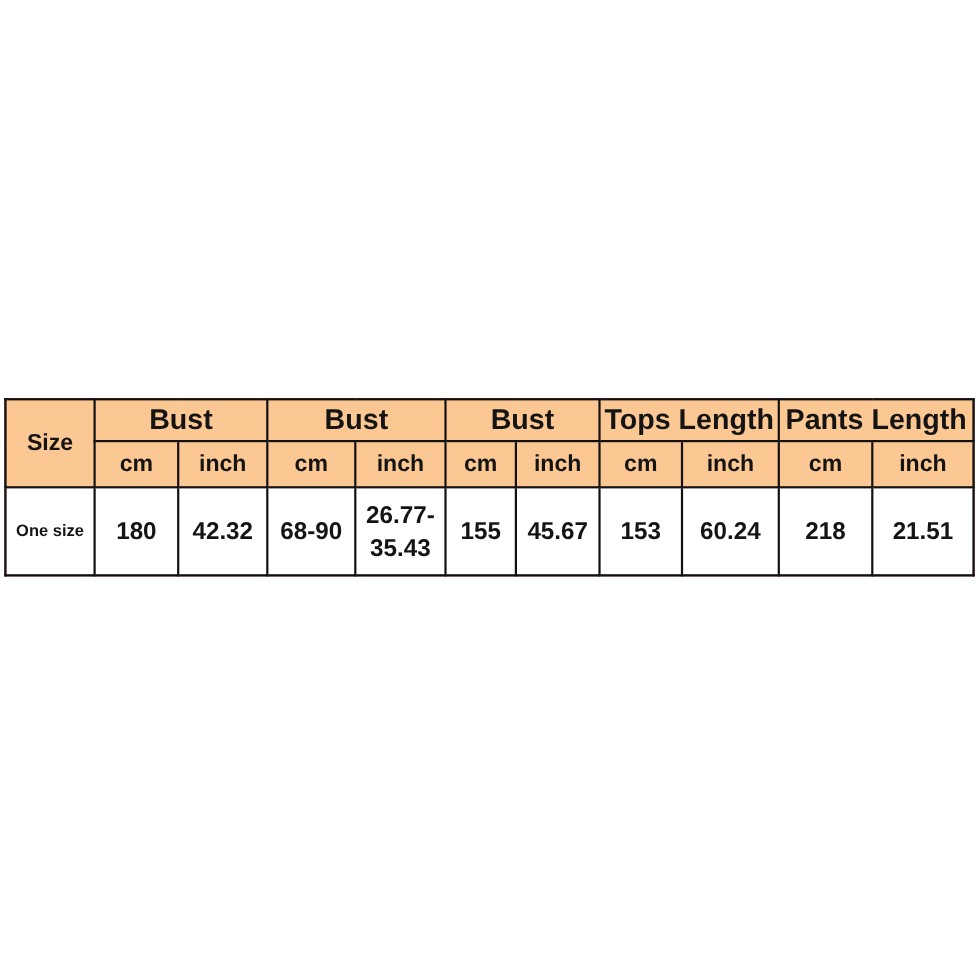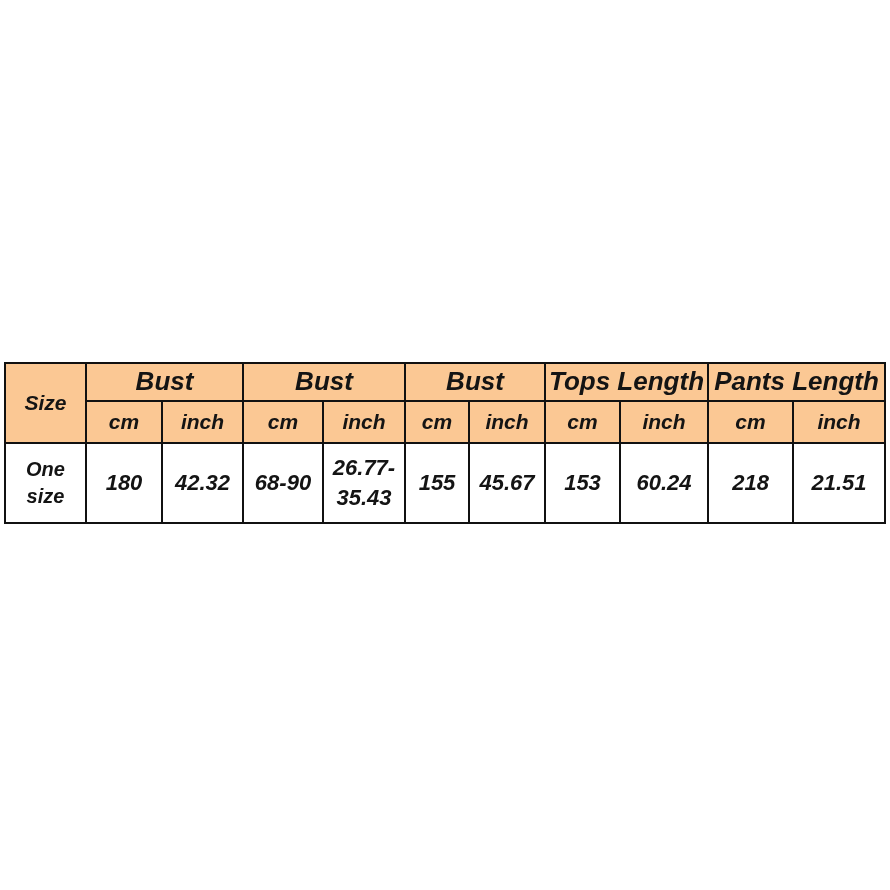--- a/index.html
+++ b/index.html
@@ -21,21 +21,20 @@
     left: 4px;
     top: 362px;
     width: 880px;
   }
 
   table.size-chart {
     border-collapse: collapse;
     table-layout: fixed;
     width: 880px;
     background: #7f1d1d;
-    font-style: italic;
   }
 
   table.size-chart th,
   table.size-chart td {
     border: 2px solid #111111;
     text-align: center;
     vertical-align: middle;
     font-weight: bold;
     color: #141414;
     padding: 0 2px;
@@ -61,21 +60,21 @@
   }
 
   
   td.cell {
     background: #ffffff;
     font-size: 22px;
     height: 78px;
   }
   td.cell-size {
     background: #ffffff;
-    font-size: 20px;
+    font-size: 15px;
     height: 78px;
     margin-left: 20px;
   }
 
   
   .col-size    { width: 81px; }
   .col-bust-cm { width: 76px; }
   .col-bust-in { width: 81px; }
   .col-waist-cm{ width: 80px; }
   .col-waist-in{ width: 82px; }

